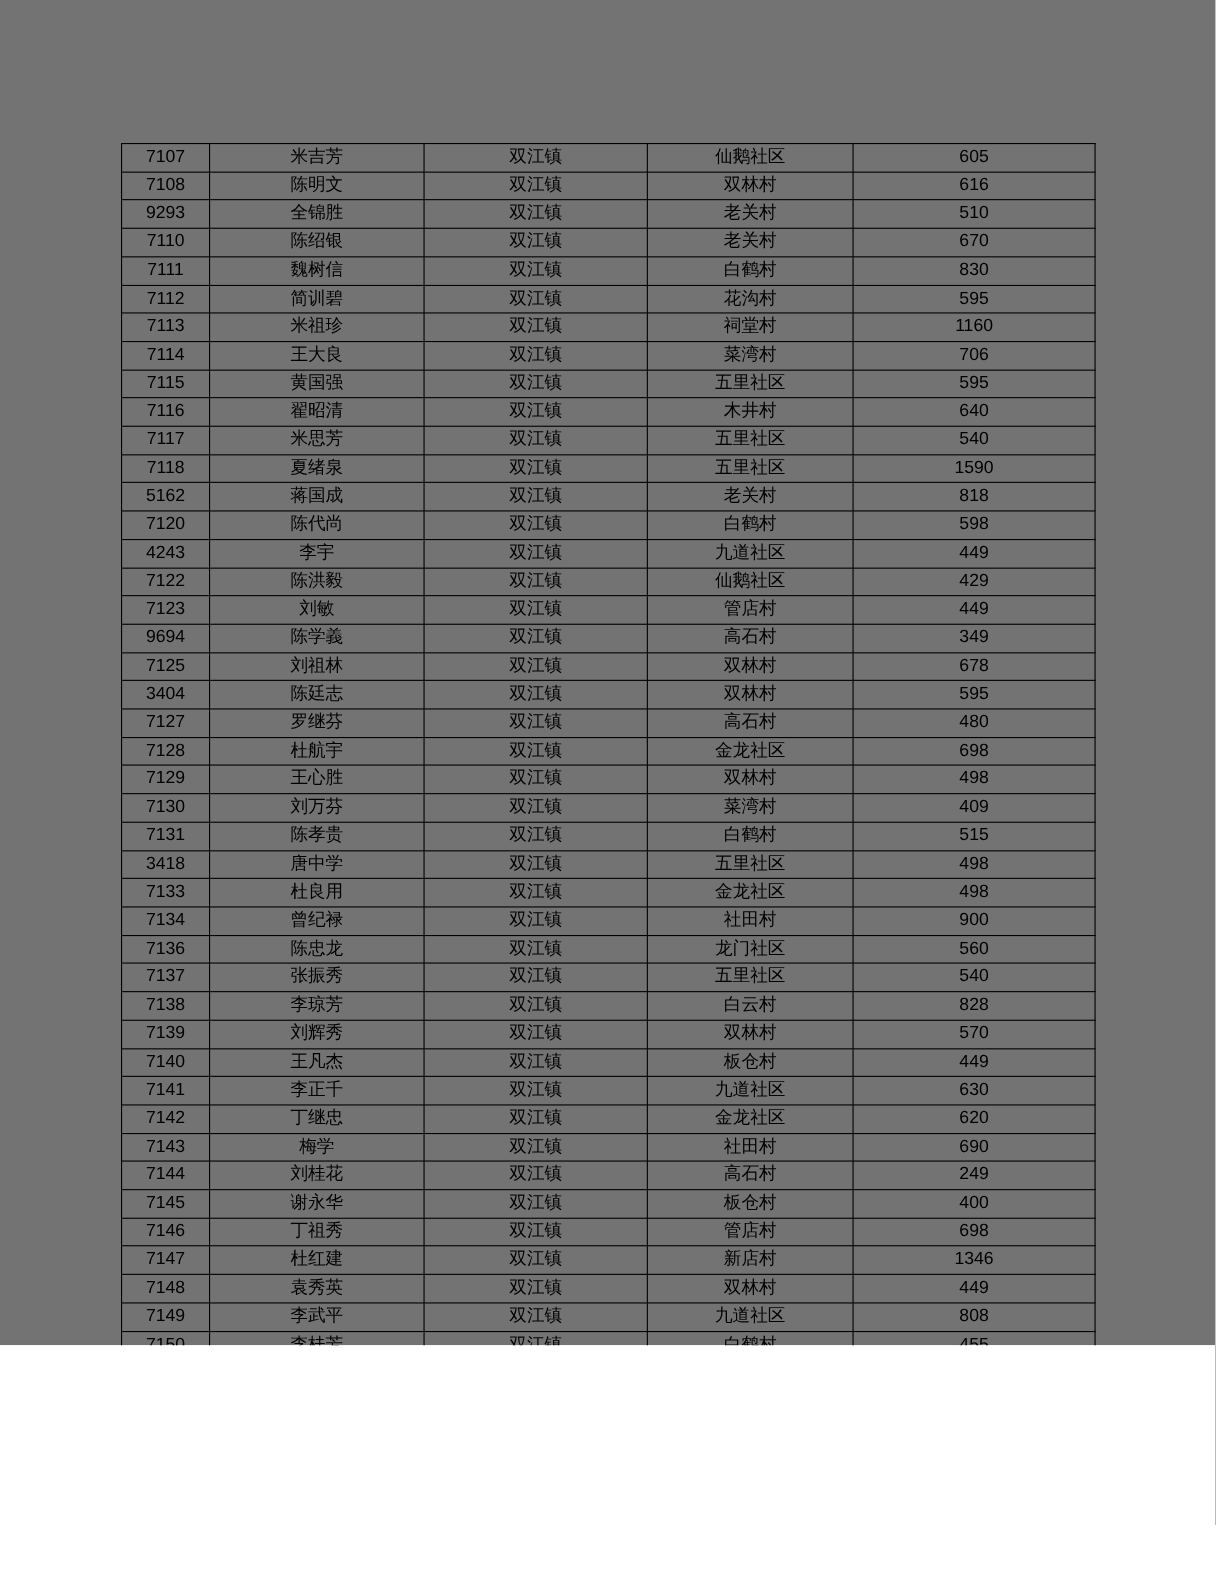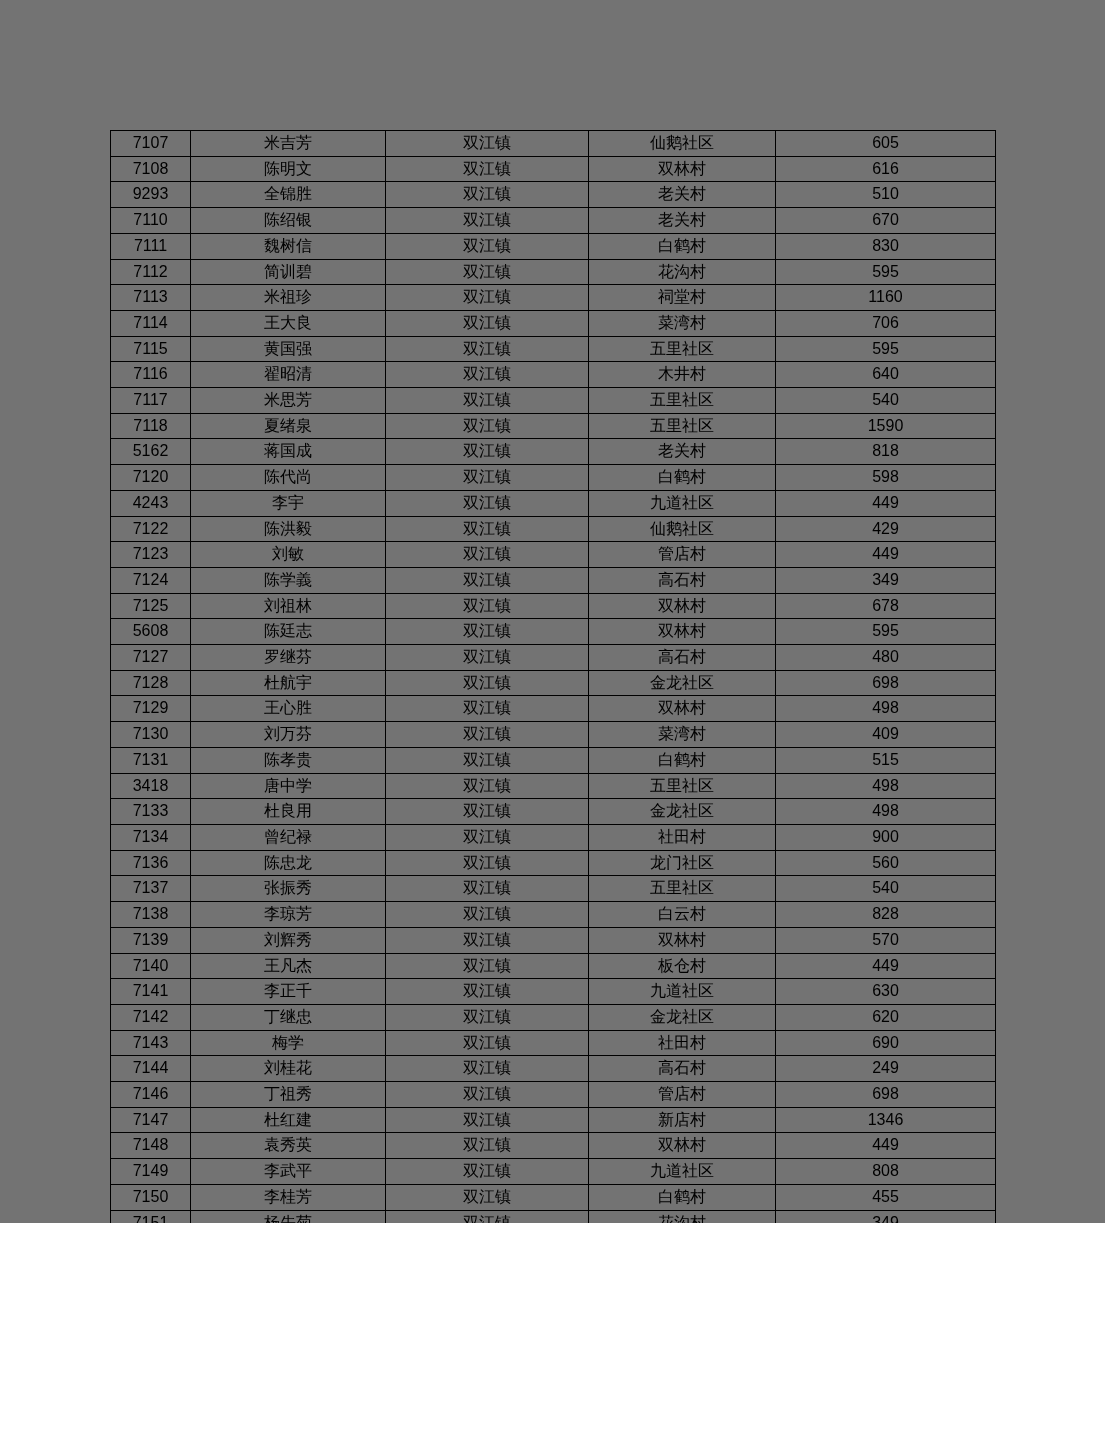--- a/index.html
+++ b/index.html
@@ -166,35 +166,35 @@
           <td>429</td>
         </tr>
         <tr>
           <td>7123</td>
           <td>刘敏</td>
           <td>双江镇</td>
           <td>管店村</td>
           <td>449</td>
         </tr>
         <tr>
-          <td>7124</td>
+          <td>9694</td>
           <td>陈学義</td>
           <td>双江镇</td>
           <td>高石村</td>
           <td>349</td>
         </tr>
         <tr>
           <td>7125</td>
           <td>刘祖林</td>
           <td>双江镇</td>
           <td>双林村</td>
           <td>678</td>
         </tr>
         <tr>
-          <td>5608</td>
+          <td>3404</td>
           <td>陈廷志</td>
           <td>双江镇</td>
           <td>双林村</td>
           <td>595</td>
         </tr>
         <tr>
           <td>7127</td>
           <td>罗继芬</td>
           <td>双江镇</td>
           <td>高石村</td>
@@ -304,20 +304,27 @@
           <td>双江镇</td>
           <td>社田村</td>
           <td>690</td>
         </tr>
         <tr>
           <td>7144</td>
           <td>刘桂花</td>
           <td>双江镇</td>
           <td>高石村</td>
           <td>249</td>
+        </tr>
+        <tr>
+          <td>7145</td>
+          <td>谢永华</td>
+          <td>双江镇</td>
+          <td>板仓村</td>
+          <td>400</td>
         </tr>
         <tr>
           <td>7146</td>
           <td>丁祖秀</td>
           <td>双江镇</td>
           <td>管店村</td>
           <td>698</td>
         </tr>
         <tr>
           <td>7147</td>

